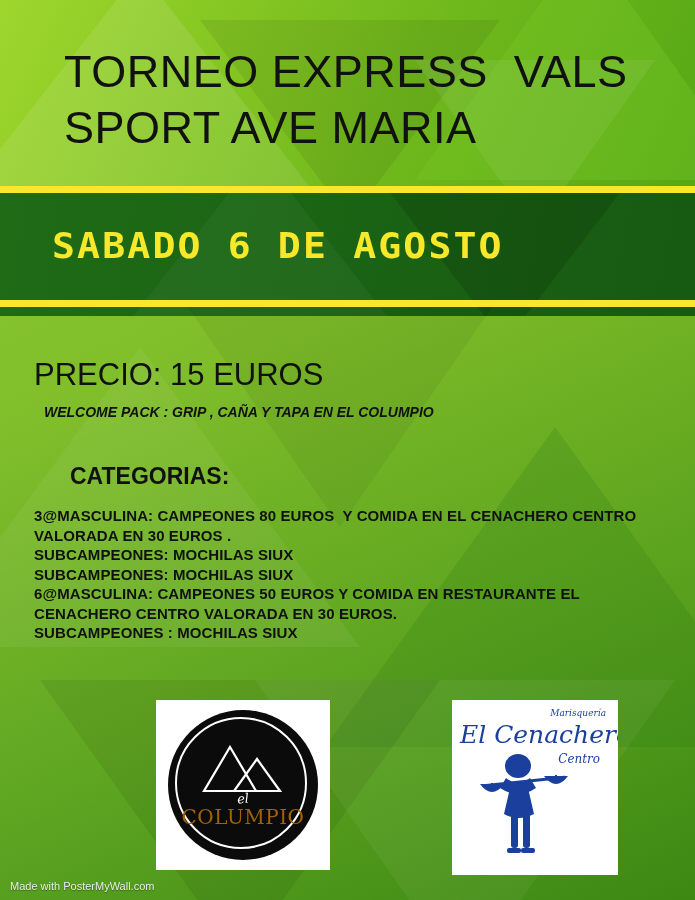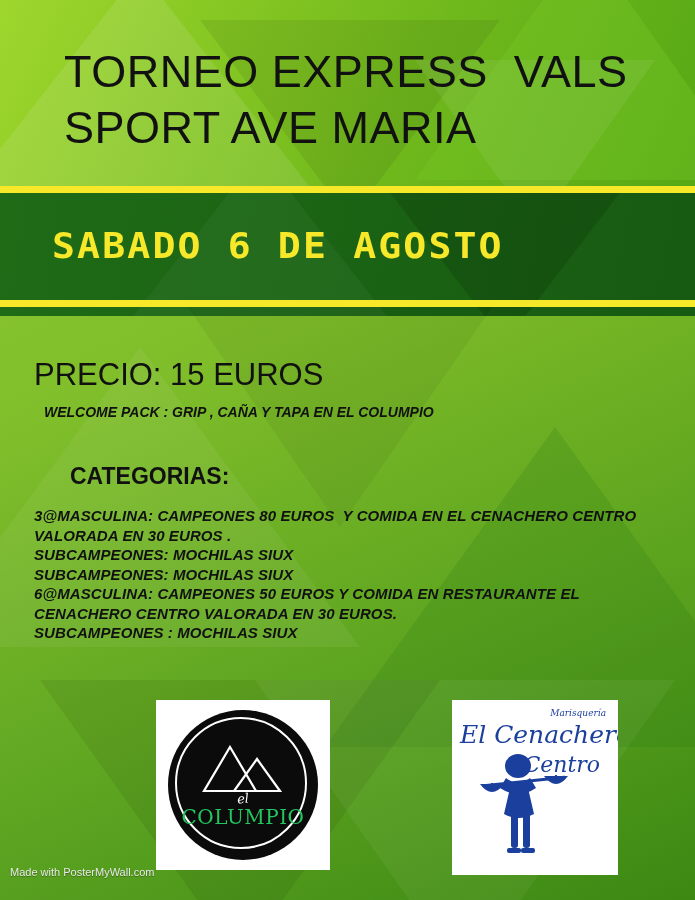--- a/index.html
+++ b/index.html
@@ -198,21 +198,21 @@
     position: absolute;
     left: 34px;
     top: 199px;
     width: 630px;
     font-size: 15px;
     font-weight: bold;
     line-height: 19.5px;
     color: #111;
     letter-spacing: 0.1px;
   }
-  .details .ln { white-space: pre-wrap; font-style: italic; }
+  .details .ln { white-space: pre-wrap; }
 
   .logos {
     position: absolute;
     left: 0;
     top: 393px;
     width: 695px;
     height: 175px;
   }
   .logo-columpio {
     position: absolute;
@@ -264,21 +264,21 @@
     font-size: 13px;
     color: #ffffff;
   }
   .col-name {
     position: absolute;
     left: 50%;
     top: 86px;
     transform: translateX(-50%);
     font-family: "DejaVu Serif", serif;
     font-size: 20px;
-    color: #22c55e;
+    color: #a16207;
     letter-spacing: 0.5px;
     white-space: pre;
   }
 
   .logo-cenachero {
     position: absolute;
     left: 452px;
     top: 0;
     width: 166px;
     height: 175px;
@@ -304,29 +304,29 @@
     font-size: 25px;
     color: #1b3f9c;
     white-space: pre;
   }
   .cen-sub {
     position: absolute;
     right: 18px;
     top: 52px;
     font-family: "DejaVu Serif", serif;
     font-style: italic;
-    font-size: 22px;
+    font-size: 12px;
     color: #1b3f9c;
     white-space: pre;
   }
 
   .footer-credit {
     position: absolute;
     left: 10px;
-    bottom: 22px;
+    bottom: 8px;
     font-size: 11px;
     color: #e9e9e9;
     text-shadow: 0 1px 1px rgba(0,0,0,0.35);
     white-space: pre;
   }
 </style>
 </head>
 <body>
 
 <div class="poster">

